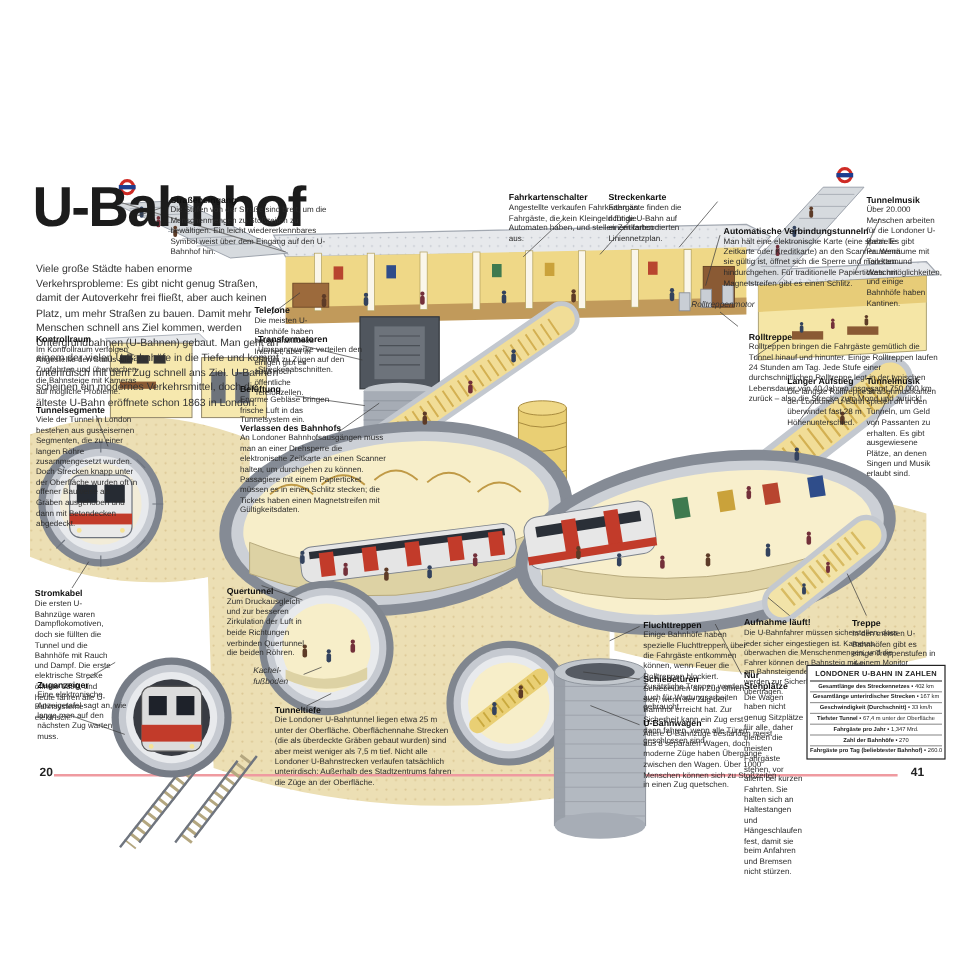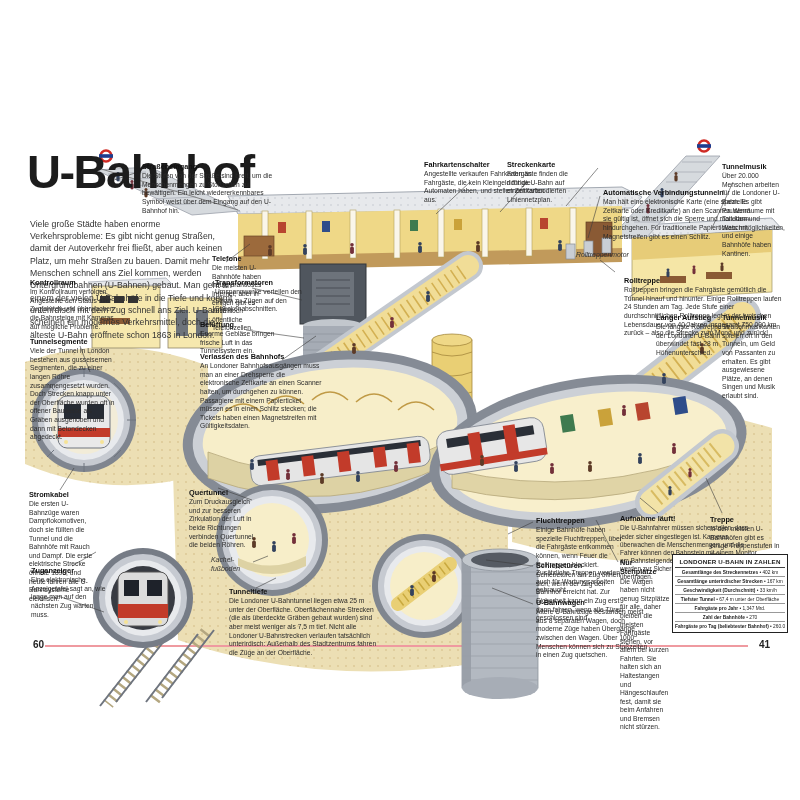--- a/index.html
+++ b/index.html
@@ -379,16 +379,16 @@
   <div class="st">LONDONER U-BAHN IN ZAHLEN</div>
   <div class="sx"><b>Gesamtlänge des Streckennetzes</b> <span>•</span> <span>402 km</span></div>
   <div class="sx"><b>Gesamtlänge unterirdischer Strecken</b> <span>•</span> <span>167 km</span></div>
   <div class="sx"><b>Geschwindigkeit (Durchschnitt)</b> <span>•</span> <span>33 km/h</span></div>
   <div class="sx"><b>Tiefster Tunnel</b> <span>•</span> <span>67,4 m unter der Oberfläche</span></div>
   <div class="sx"><b>Fahrgäste pro Jahr</b> <span>•</span> <span>1,347 Mrd.</span></div>
   <div class="sx"><b>Zahl der Bahnhöfe</b> <span>•</span> <span>270</span></div>
   <div class="sx"><b>Fahrgäste pro Tag (beliebtester Bahnhof)</b> <span>•</span> <span>260.000</span></div>
 </div>
 
-<div class="pageno" id="pn-l">60</div>
+<div class="pageno" id="pn-l">20</div>
 <div class="pageno" id="pn-r">41</div>
 
 </div>
 
 </body></html>

